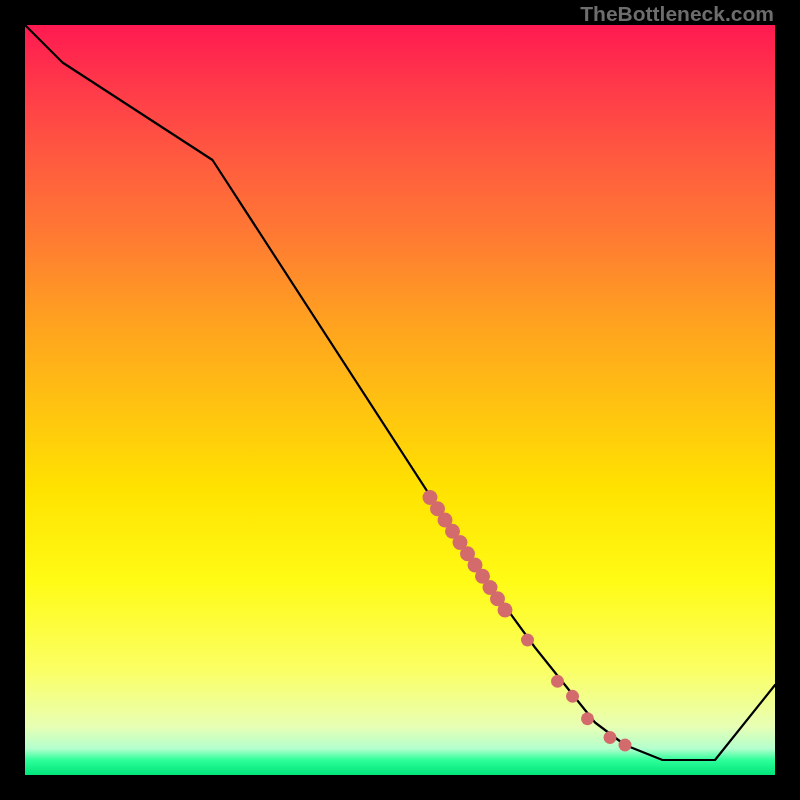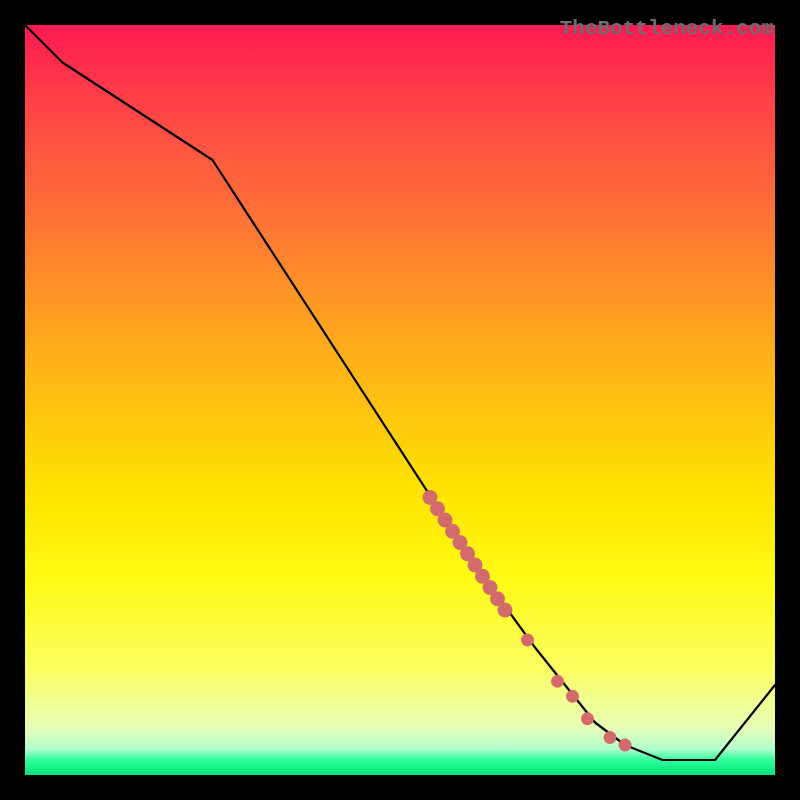--- a/index.html
+++ b/index.html
@@ -48,23 +48,23 @@
   .line-svg {
     position: absolute;
     left: 0;
     top: 0;
     width: 100%;
     height: 100%;
     overflow: visible;
   }
   .watermark {
     position: absolute;
-    top: 17px;
+    top: 2px;
     right: 26px;
-    font-family: Liberation Mono, monospace;
+    font-family: Liberation Sans, sans-serif;
     font-size: 21px;
     font-weight: bold;
     color: #6d6d6d;
     letter-spacing: 0px;
   }
 </style>
 </head>
 <body>
 
 <div class="chart-container">

